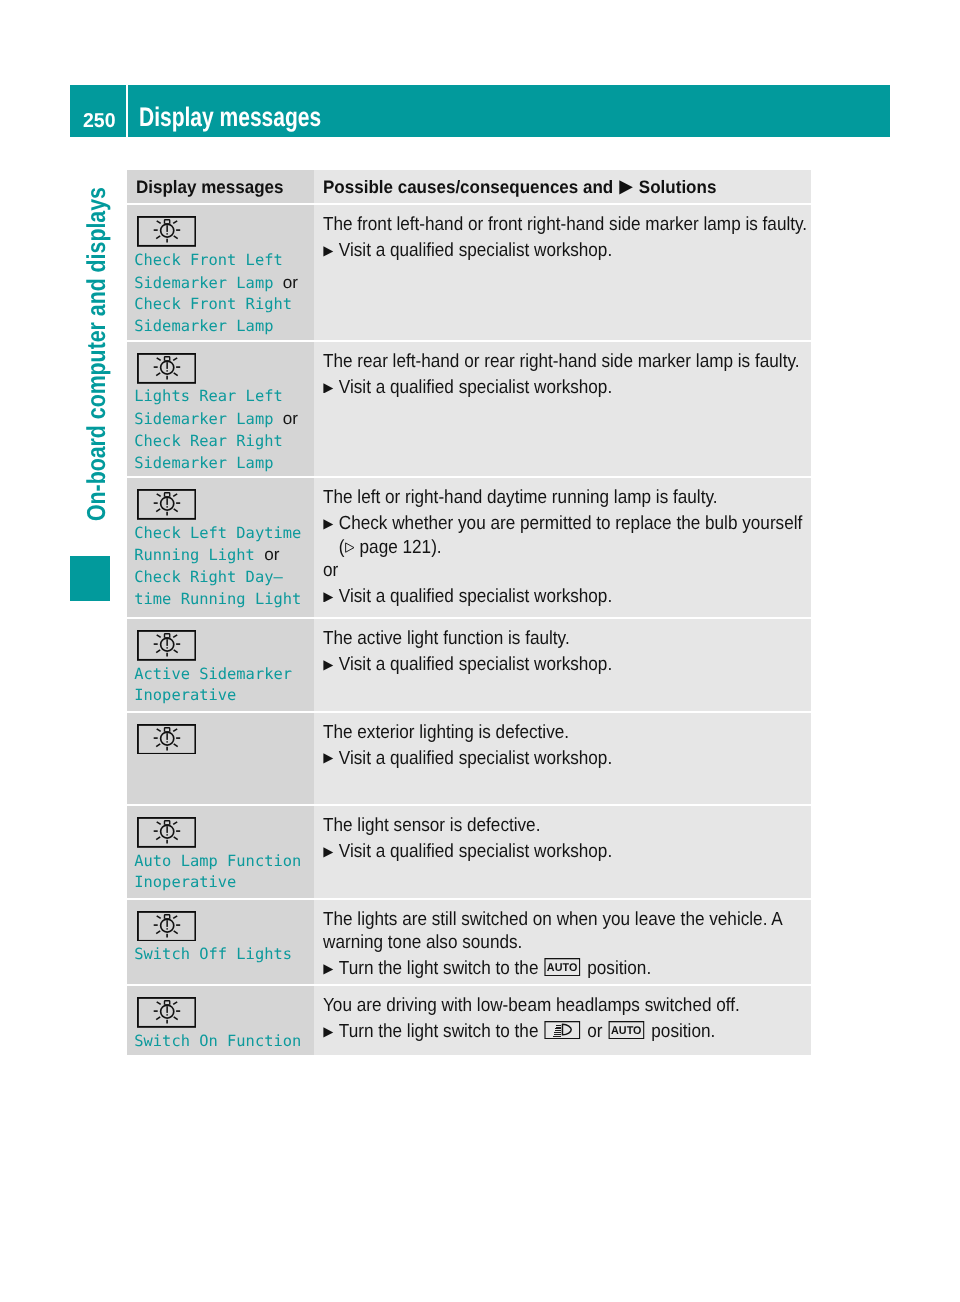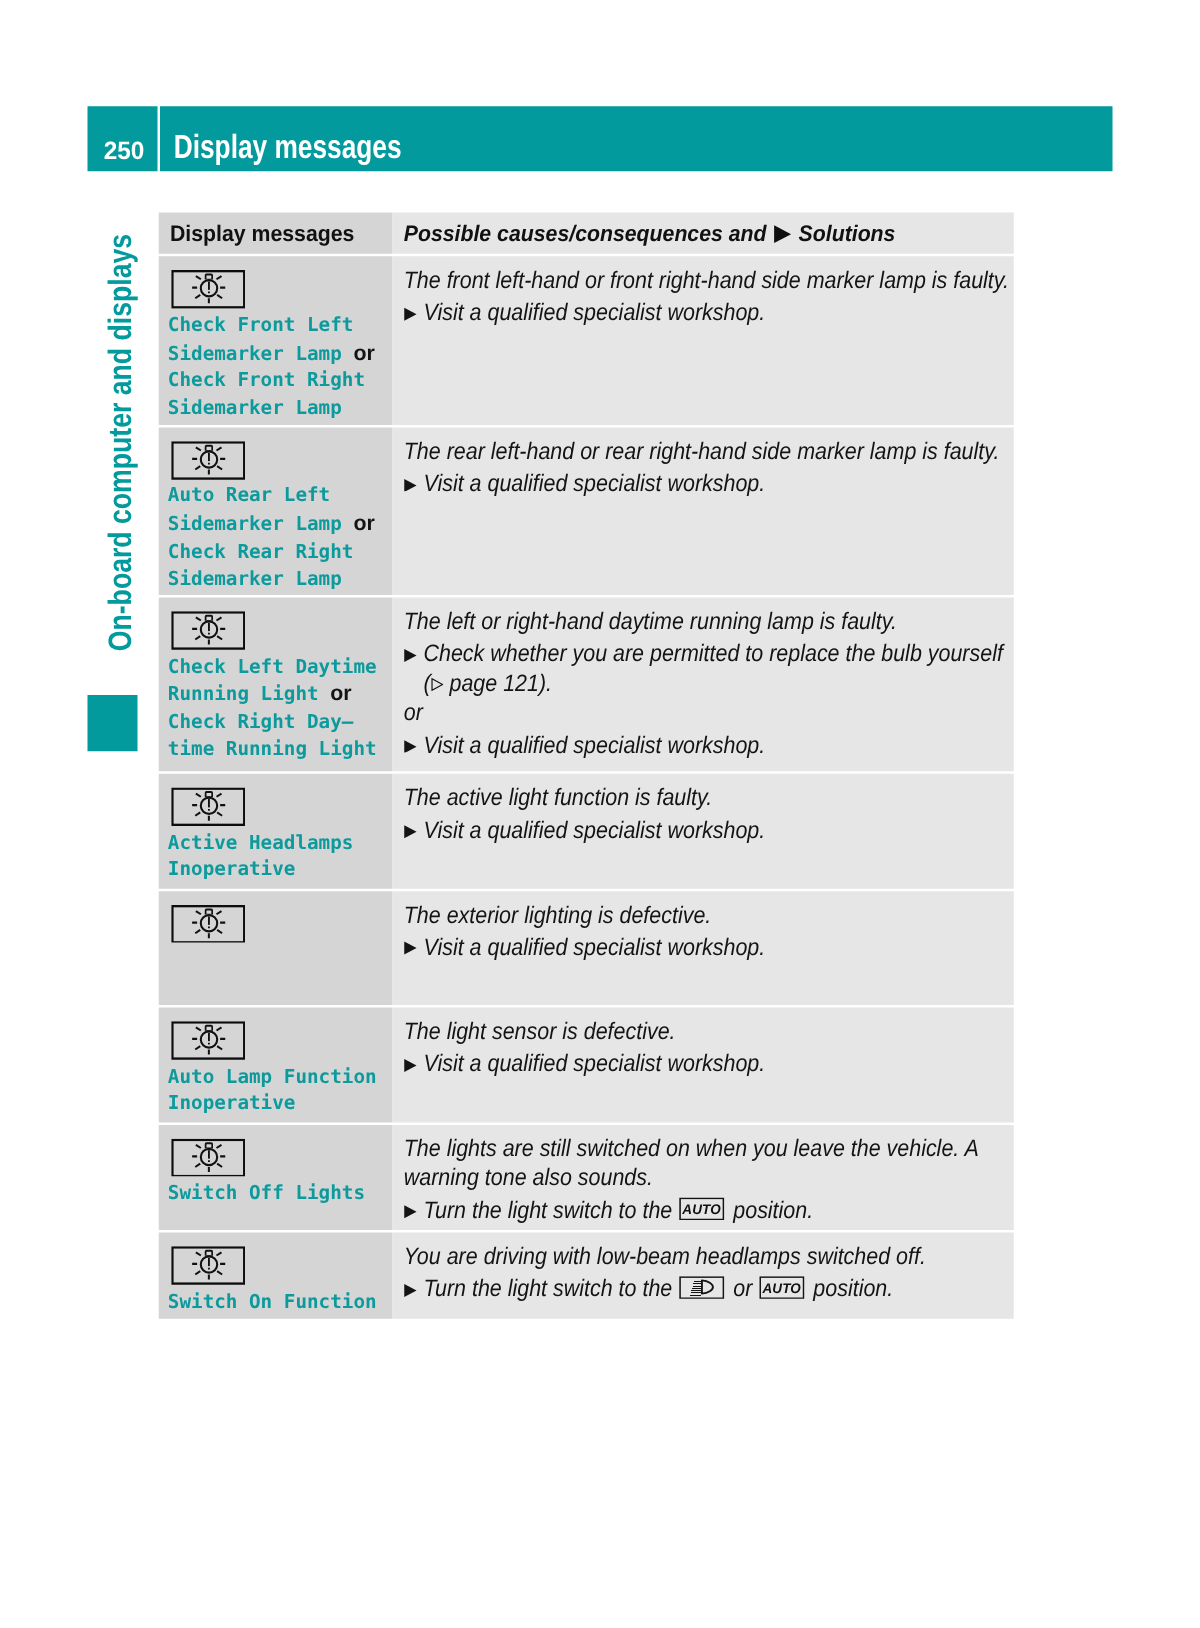--- a/index.html
+++ b/index.html
@@ -45,37 +45,36 @@
   }
   .vtab-square{
     position:absolute;left:70.3px;top:540px;width:40px;height:44.7px;
     background:#029a9c;
   }
 
   
   .tbl{position:absolute;left:127px;top:154px;width:684px;height:887px;}
   .row{position:absolute;left:0;width:684px;box-sizing:border-box;}
   .c1{position:absolute;left:0;top:0;width:186.7px;bottom:0;background:#d5d5d5;}
-  .c2{position:absolute;left:186.7px;top:0;right:0;bottom:0;background:#e6e6e6;font-style:italic;}
+  .c2{position:absolute;left:186.7px;top:0;right:0;bottom:0;background:#e6e6e6;}
   .hrow{height:33.2px;}
   .hrow .c1{background:#d5d5d5;}
   .hrow .c2{background:#e6e6e6;}
   .hdr-cell-text{
     position:absolute;left:8.8px;top:0.8px;font-weight:bold;font-size:18px;
     color:#111;line-height:33.2px;white-space:nowrap;
     transform:scaleX(0.945);transform-origin:left center;
   }
   .hrow .c2 .hdr-cell-text{left:9.4px;}
   .lampbox{position:absolute;left:10.1px;top:11.1px;}
   .msgtext{
     position:absolute;left:7.3px;
     font-family:"DejaVu Sans Mono",monospace;
     font-size:15.42px;line-height:21.7px;color:#0d9a9c;
     white-space:nowrap;
-    font-weight:bold;
   }
   .orgap{font-family:"DejaVu Sans Mono",monospace;}
   .msgtext .or{
     font-family:"Liberation Sans",sans-serif;
     color:#141414;font-size:17.1px;
   }
   .rhs{position:absolute;left:9.2px;width:540px;font-size:19px;line-height:23.4px;color:#141414;transform:scaleX(0.903);transform-origin:left top;}
   .rhs p{margin:0;}
   .rhs .bullet{margin-top:2.5px;}
   .rhs .sep{margin-top:0px;}
@@ -179,21 +178,21 @@
       <line x1="30.1" y1="22.7" x2="30.1" y2="26.6"></line>
     </g>
     <ellipse cx="30.2" cy="14.6" rx="6.57" ry="6.47" fill="none" stroke="#111111" stroke-width="1.67"></ellipse>
     <path d="M26.8,7.7 L26.8,4.3 A1.4 1.4 0 0 1 28.2,2.9 L32.0,2.9 A1.4 1.4 0 0 1 33.4,4.3 L33.4,7.7 Z
              M28.2,4.5 L32.05,4.5 L32.05,7.0 L28.2,7.0 Z" fill="#111111" fill-rule="evenodd"></path>
     <rect x="29.4" y="9.15" width="1.5" height="6.75" fill="#111111"></rect>
     <rect x="29.4" y="17.2" width="1.5" height="1.4" fill="#111111"></rect>
   </svg>
           </div>
           <div class="msgtext" style="top:44.8px">
-            <div>Auto Rear Left</div>
+            <div>Lights Rear Left</div>
             <div>Sidemarker Lamp<span class="orgap">&nbsp;</span><span class="or">or</span></div>
             <div>Check Rear Right</div>
             <div>Sidemarker Lamp</div>
           </div>
         </div>
         <div class="c2">
           <div class="rhs" style="top:8.3px">
             <p>The rear left-hand or rear right-hand side marker lamp is faulty.</p>
             <div class="bullet">
               <span class="tri"><svg class="tri-ico" width="11.7" height="10.8" viewBox="0 0 10.6 10.8" preserveAspectRatio="none">
@@ -268,21 +267,21 @@
       <line x1="30.1" y1="22.7" x2="30.1" y2="26.6"></line>
     </g>
     <ellipse cx="30.2" cy="14.6" rx="6.57" ry="6.47" fill="none" stroke="#111111" stroke-width="1.67"></ellipse>
     <path d="M26.8,7.7 L26.8,4.3 A1.4 1.4 0 0 1 28.2,2.9 L32.0,2.9 A1.4 1.4 0 0 1 33.4,4.3 L33.4,7.7 Z
              M28.2,4.5 L32.05,4.5 L32.05,7.0 L28.2,7.0 Z" fill="#111111" fill-rule="evenodd"></path>
     <rect x="29.4" y="9.15" width="1.5" height="6.75" fill="#111111"></rect>
     <rect x="29.4" y="17.2" width="1.5" height="1.4" fill="#111111"></rect>
   </svg>
           </div>
           <div class="msgtext" style="top:44.8px">
-            <div>Active Headlamps</div>
+            <div>Active Sidemarker</div>
             <div>Inoperative</div>
           </div>
         </div>
         <div class="c2">
           <div class="rhs" style="top:8.3px">
             <p>The active light function is faulty.</p>
             <div class="bullet">
               <span class="tri"><svg class="tri-ico" width="11.7" height="10.8" viewBox="0 0 10.6 10.8" preserveAspectRatio="none">
     <path d="M0.4,0.2 L10.3,5.4 L0.4,10.6 Z" fill="#141414"></path>
   </svg></span>

